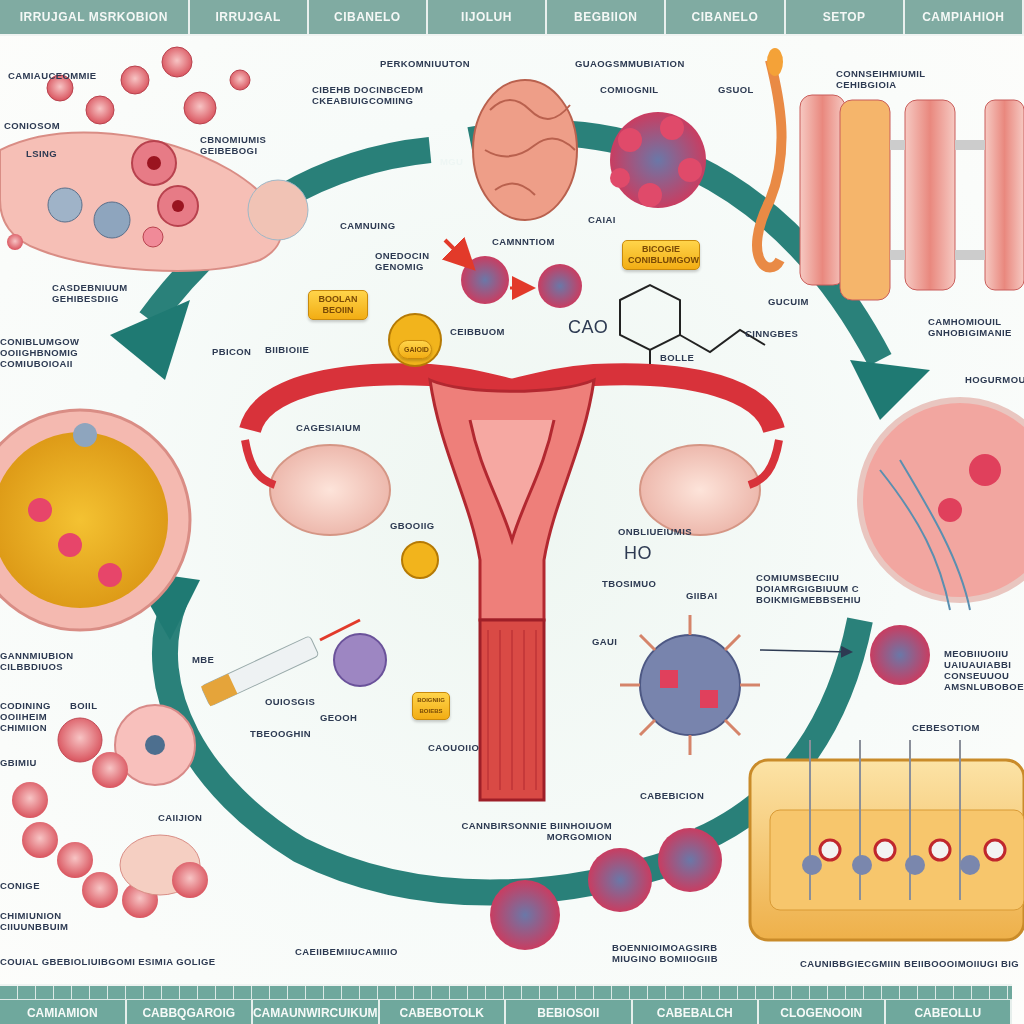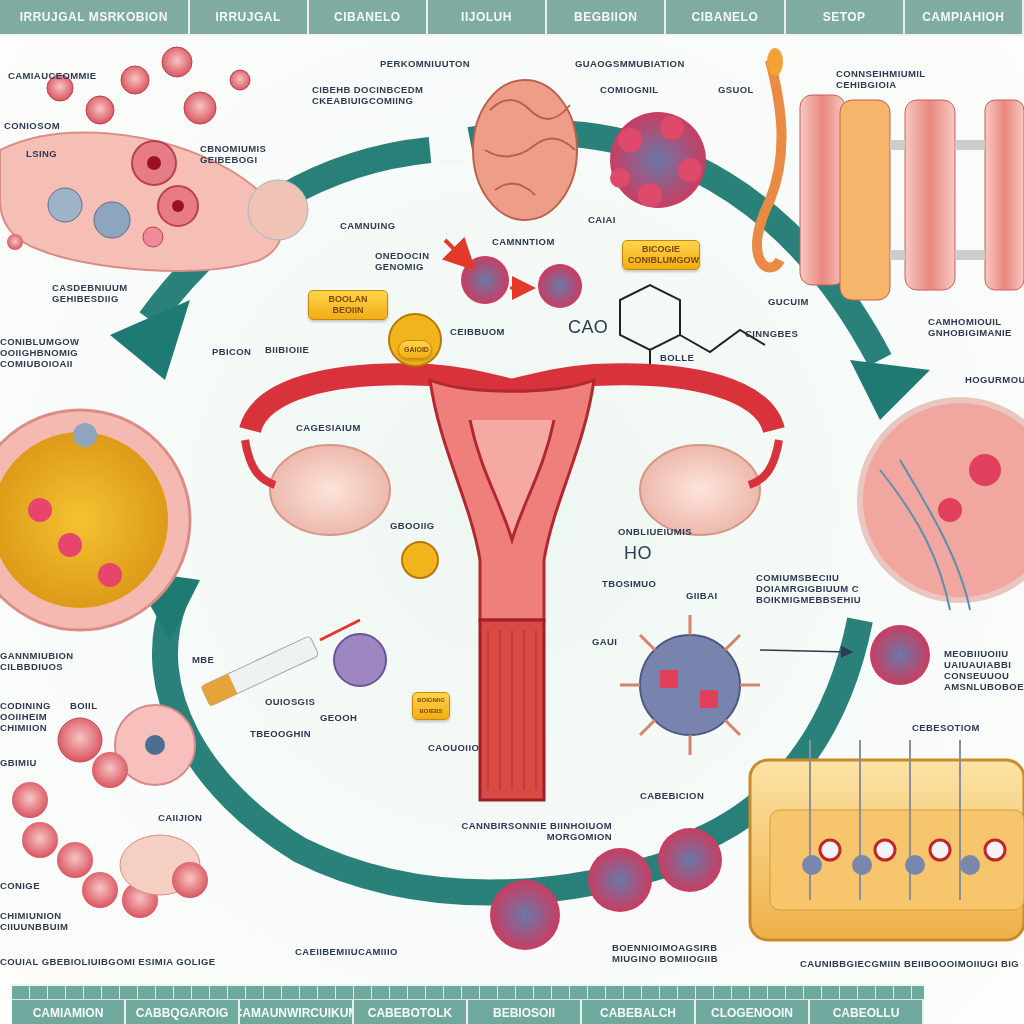--- a/index.html
+++ b/index.html
@@ -1,21 +1,21 @@
 <!DOCTYPE html>
 <html><head>
 <meta charset="utf-8">
 <style>
   *{box-sizing:border-box;margin:0;padding:0}
   html,body{width:1024px;height:1024px;overflow:hidden;background:#f7faf8;font-family:"Liberation Sans",sans-serif}
   .stage{position:relative;width:1024px;height:1024px;background:radial-gradient(ellipse at 50% 50%,#eef6f1 0%,#f7fbf9 55%,#fdfdfb 100%)}
   .topbar{position:absolute;left:0;top:0;width:1024px;height:36px;display:flex;background:#80aba2;border-bottom:2px solid #f0f4f2}
   .topbar .cell{flex:1;border-right:2px solid #e9f0ee;color:#f4f8f6;font-weight:bold;font-size:12px;display:flex;align-items:center;justify-content:center;letter-spacing:.5px;white-space:nowrap;overflow:hidden}
   .topbar .cell:first-child{flex:1.6}
-  .botbar{position:absolute;left:12px;top:984px;width:912px;height:40px;background:#6fa89d;border-top:2px solid #eef3f1}
+  .botbar{position:absolute;left:0;top:984px;width:1012px;height:40px;background:#6fa89d;border-top:2px solid #eef3f1}
   .botbar .grid{position:absolute;left:0;top:0;width:100%;height:14px;background-image:repeating-linear-gradient(90deg,transparent 0 17px,#dce9e6 17px 18px);border-bottom:1px solid #dce9e6}
   .botbar .cells{position:absolute;left:0;top:14px;width:100%;height:26px;display:flex}
   .botbar .cell{flex:1;border-right:2px solid #e6efec;color:#f6faf8;font-weight:bold;font-size:12px;display:flex;align-items:center;justify-content:center;white-space:nowrap;overflow:hidden}
   svg.art{position:absolute;left:0;top:36px}
   .lbl{position:absolute;font-size:9.5px;font-weight:bold;color:#2d3a52;letter-spacing:.4px;line-height:11px;white-space:nowrap;text-transform:uppercase}
   .badge{position:absolute;background:linear-gradient(#ffd44a,#f2ad14);border:1px solid #c98a0c;border-radius:5px;color:#7a4a05;font-size:9px;font-weight:bold;text-align:center;line-height:11px;padding:3px 5px;box-shadow:0 2px 3px rgba(0,0,0,.2)}
 </style>
 </head>
 <body>
 
@@ -223,29 +223,29 @@
           <circle cx="915" cy="865" r="10"></circle>
           <circle cx="970" cy="865" r="10"></circle>
         </g>
     </g>
 
     <circle cx="415" cy="340" r="26" fill="#f2b41c" stroke="#b57a05" stroke-width="2"></circle>
     <circle cx="420" cy="560" r="18" fill="#f2b41c" stroke="#b57a05" stroke-width="2"></circle>
     <circle cx="360" cy="660" r="26" fill="#9d86c2" stroke="#6a529a" stroke-width="2"></circle>
   </svg>
 
-  <div class="badge" style="left:308px;top:290px;width:80px">BOOLAN BEOIIN</div>
+  <div class="badge" style="left:308px;top:290px;width:60px">BOOLAN BEOIIN</div>
   <div class="badge" style="left:622px;top:240px;width:78px">BICOGIE CONIBLUMGOW</div>
   <div class="badge" style="left:398px;top:340px;width:34px;border-radius:14px;font-size:7px">GAIOID</div>
   <div class="badge" style="left:412px;top:692px;width:38px;font-size:6px;padding:2px">BOIGNIIG BOIEBS</div>
 
   <div class="lbl" style="left:8px;top:70px">CAMIAUCEOMMIE</div>
   <div class="lbl" style="left:4px;top:120px">CONIOSOM</div>
   <div class="lbl" style="left:26px;top:148px">LSING</div>
-  <div class="lbl" style="left:200px;top:143px;width:90px;white-space:normal">CBNOMIUMIS GEIBEBOGI</div>
+  <div class="lbl" style="left:200px;top:134px;width:90px;white-space:normal">CBNOMIUMIS GEIBEBOGI</div>
   <div class="lbl" style="left:52px;top:282px;width:100px;white-space:normal">CASDEBNIUUM GEHIBESDIIG</div>
 
   <div class="lbl" style="left:380px;top:58px">PERKOMNIUUTON</div>
   <div class="lbl" style="left:312px;top:84px;width:140px;white-space:normal">CIBEHB DOCINBCEDM CKEABIUIGCOMIING</div>
   <div class="lbl" style="left:575px;top:58px">GUAOGSMMUBIATION</div>
   <div class="lbl" style="left:600px;top:84px">COMIOGNIL</div>
   <div class="lbl" style="left:440px;top:156px;color:#eef6f4">MGU</div>
   <div class="lbl" style="left:340px;top:220px">CAMNUING</div>
   <div class="lbl" style="left:375px;top:250px;width:70px;white-space:normal">ONEDOCIN GENOMIG</div>
   <div class="lbl" style="left:492px;top:236px">CAMNNTIOM</div>

